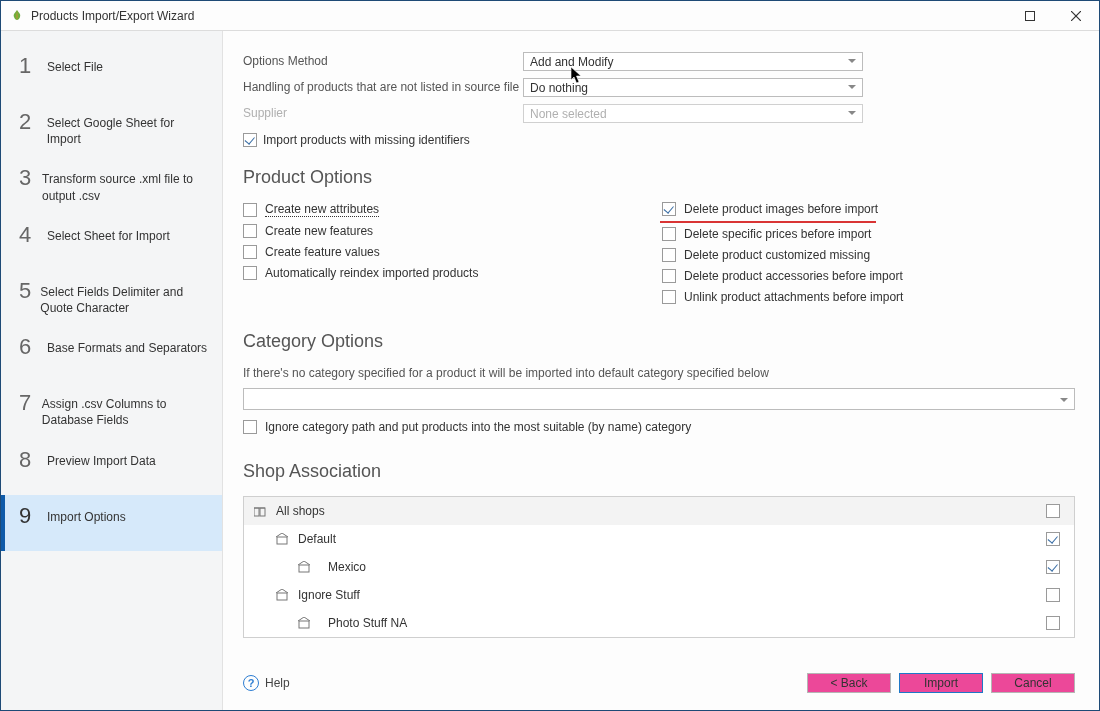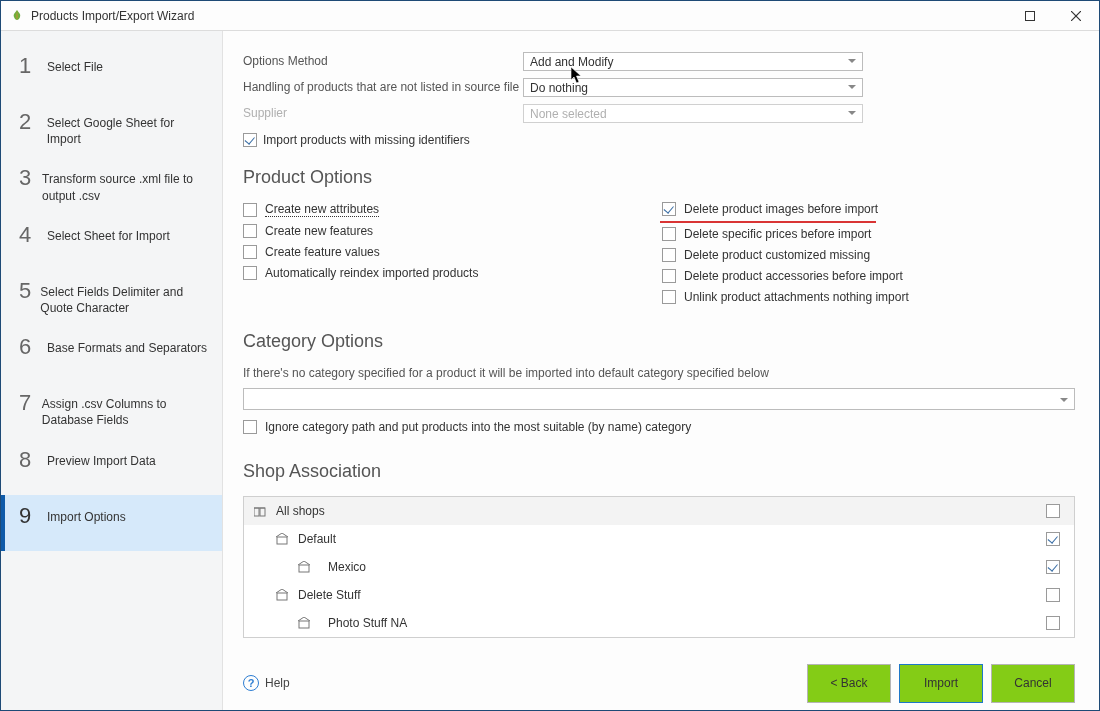--- a/index.html
+++ b/index.html
@@ -148,21 +148,21 @@
     padding:0 24px;
   }
   .help-link { display:flex; align-items:center; font-size:12px; color:#444; gap:6px; }
   .help-icon {
     width:16px; height:16px; border:1.5px solid #2d7dd2; border-radius:50%;
     display:flex; align-items:center; justify-content:center;
     color:#2d7dd2; font-size:11px; font-weight:bold;
   }
   .footer .spacer { flex:1; }
   .footer .btn {
-    width:84px; height:39px; border:1px solid #b5b5b5; background:#84cc16;
+    width:84px; height:20px; border:1px solid #b5b5b5; background:#ec4899;
     font-size:12px; color:#333; display:flex; align-items:center; justify-content:center;
     margin-left:8px;
   }
   .footer .btn.primary { border:1.5px solid #1e78c8; }
 </style>
 </head>
 <body>
 
 <div class="window">
 
@@ -292,21 +292,21 @@
           <div class="opt">
             <span class="chk"></span>
             <span>Delete product customized missing</span>
           </div>
           <div class="opt">
             <span class="chk"></span>
             <span>Delete product accessories before import</span>
           </div>
           <div class="opt">
             <span class="chk"></span>
-            <span>Unlink product attachments nothing import</span>
+            <span>Unlink product attachments before import</span>
           </div>
         </div>
       </div>
 
       <div class="section-hdr">Category Options</div>
       <div class="cat-note">If there's no category specified for a product it will be imported into default category specified below</div>
       <div class="cat-dropdown">
         <span class="caret"></span>
       </div>
       <div class="opt">
@@ -363,21 +363,21 @@
             </span>
         </div>
         <div class="shop-row">
           <span class="indent1" style="display:flex;align-items:center;">
             <span class="shop-icon">
               <svg width="14" height="12">
                   <rect x="1" y="4" width="10" height="7" fill="none" stroke="#777"></rect>
                   <polyline points="0,4 6,0 12,4" fill="none" stroke="#777"></polyline>
                 </svg>
             </span>
-            <span>Delete Stuff</span>
+            <span>Ignore Stuff</span>
           </span>
           <span class="label"></span>
           <span class="rchk">
               <span class="chk"></span>
             </span>
         </div>
         <div class="shop-row">
           <span class="indent2" style="display:flex;align-items:center;">
             <span class="shop-icon">
               <svg width="14" height="12">

